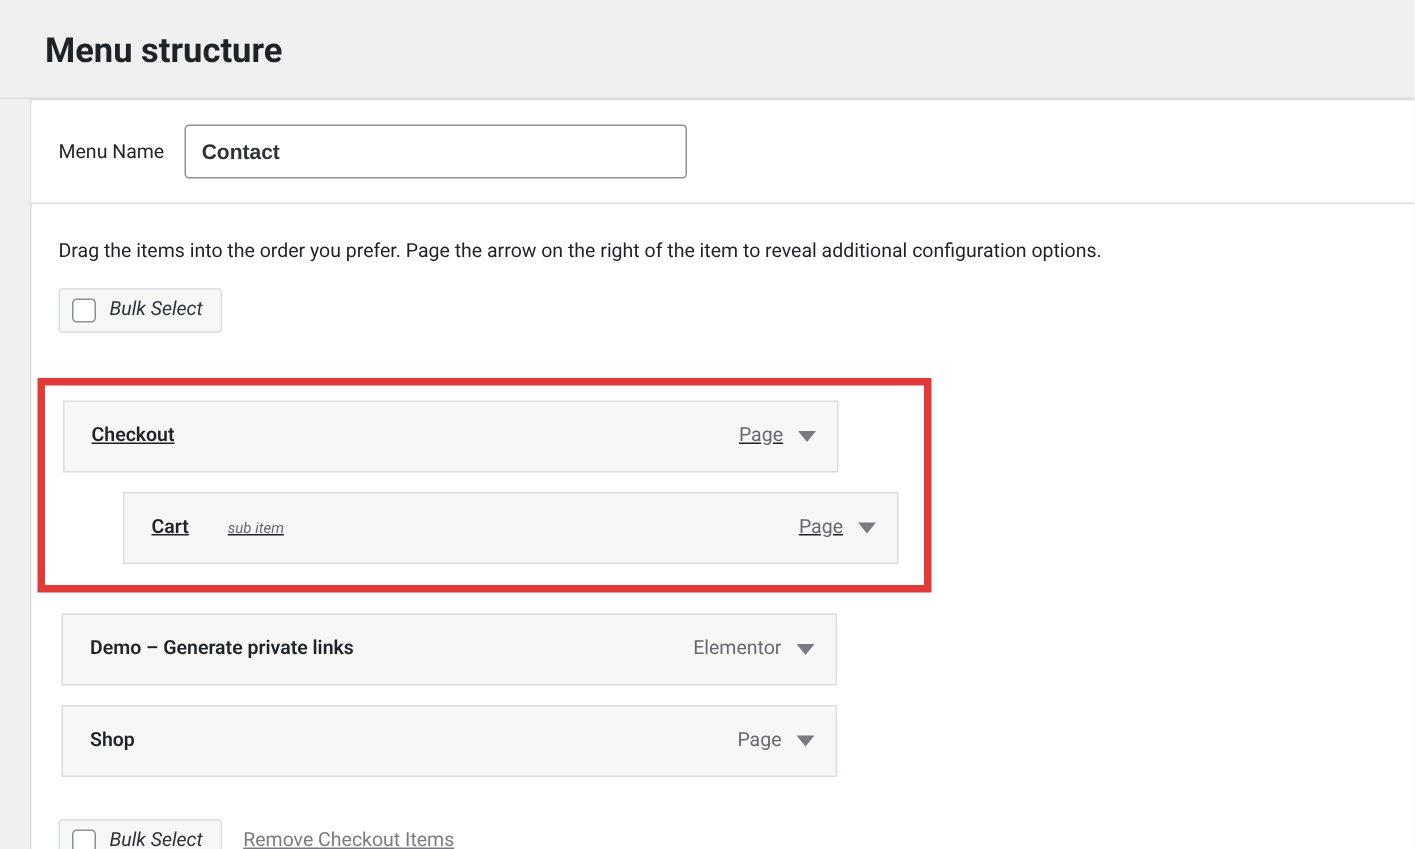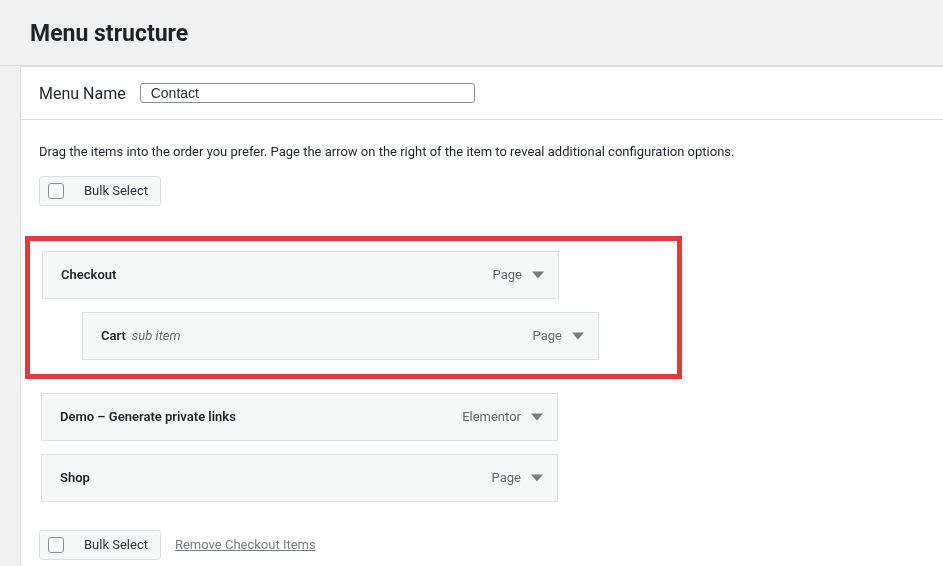--- a/index.html
+++ b/index.html
@@ -30,53 +30,55 @@
     }
     .menu-name-row {
       display: flex;
       align-items: center;
       padding: 16px 18px;
       border-bottom: 1px solid #dcdde1;
       gap: 14px;
       background: #fff;
     }
     .menu-name-label {
-      font-size: 16px;
+      font-size: 13px;
       color: #1d2327;
     }
     .menu-name-input {
       width: 335px;
-      height: 20px;
+      height: 36px;
       padding: 0 10px;
       border: 1px solid #8c8f94;
       border-radius: 3px;
       font-size: 14px;
       color: #2c3338;
+      font-weight: bold;
     }
     .instructions {
       padding: 22px 18px 0 18px;
       font-size: 13px;
       color: #1d2327;
       line-height: 1.5;
     }
     .bulk-row {
       padding: 14px 18px 8px 18px;
       display: flex;
       align-items: center;
       gap: 14px;
     }
     .bulk-selector {
       display: inline-flex;
       align-items: center;
-      gap: 20px;
+      gap: 9px;
       padding: 6px 12px 6px 8px;
       border: 1px solid #dcdde1;
       border-radius: 3px;
       background: #f6f7f7;
       cursor: pointer;
+      font-style: italic;
     }
     .bulk-selector .checkbox {
       width: 16px;
       height: 16px;
       border: 1px solid #8c8f94;
       border-radius: 3px;
       background: #fff;
     }
     .bulk-selector span {
       font-size: 13px;
@@ -89,21 +91,22 @@
       cursor: pointer;
     }
     .menu-items {
       padding: 22px 18px 10px 18px;
     }
     .highlight-box {
       border: 5px solid #e23939;
       padding: 10px 12px 14px 12px;
       margin-left: -14px;
       margin-bottom: 14px;
-      width: 657px;
+      width: 596px;
+      text-decoration: underline;
     }
     .menu-item {
       display: flex;
       justify-content: space-between;
       align-items: center;
       width: 517px;
       height: 48px;
       background: #f6f7f7;
       border: 1px solid #dcdde1;
       padding: 0 14px 0 18px;
@@ -120,24 +123,25 @@
       display: flex;
       align-items: baseline;
       gap: 6px;
     }
     .menu-item .title {
       font-size: 13px;
       font-weight: 600;
       color: #1d2327;
     }
     .menu-item .subtitle {
-      font-size: 13px;
+      font-size: 10px;
       font-style: italic;
       color: #646970;
       font-weight: normal;
+      margin-left: 20px;
     }
     .menu-item .right {
       display: flex;
       align-items: center;
       gap: 10px;
     }
     .menu-item .type {
       font-size: 13px;
       color: #646970;
     }

